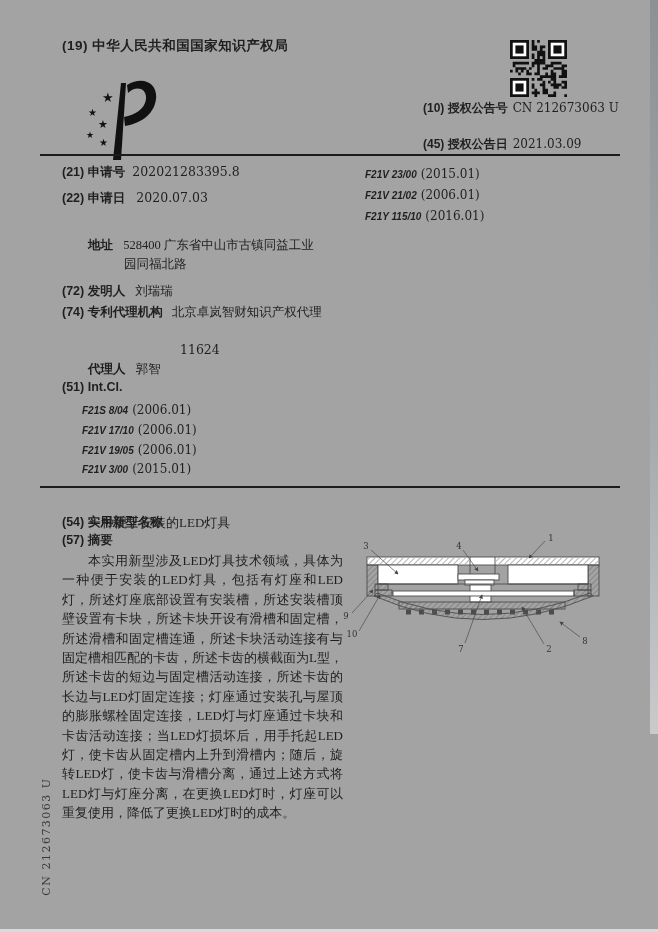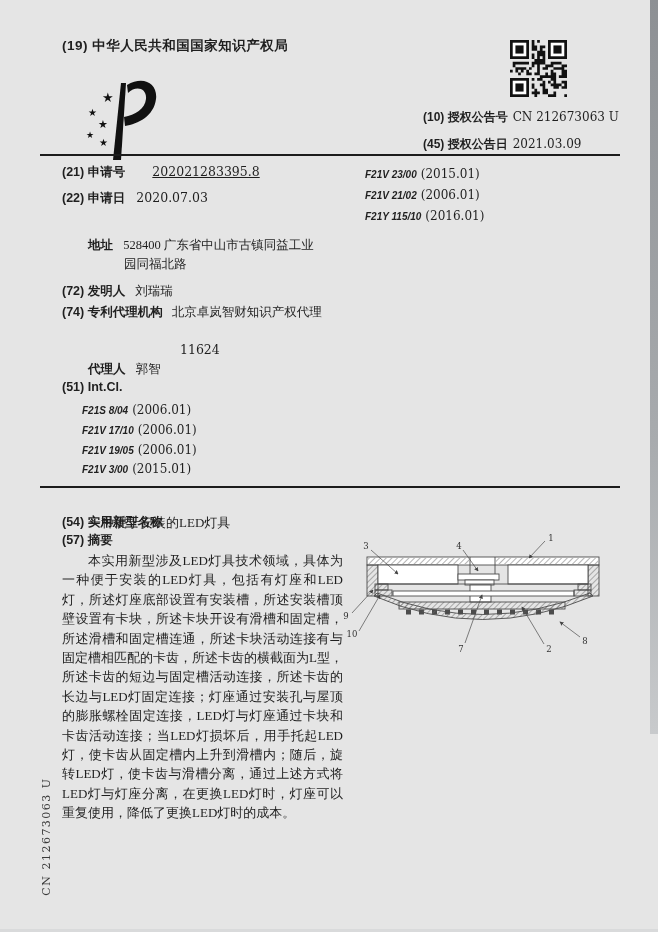--- a/index.html
+++ b/index.html
@@ -1,16 +1,16 @@
 <!DOCTYPE html>
 <html><head>
 <meta charset="utf-8">
 <style>
   html,body{margin:0;padding:0;background:#ffffff;}
-  .page{position:relative;width:658px;height:932px;background:#e5e5e5;overflow:hidden;
+  .page{position:relative;width:658px;height:932px;background:#a3a3a3;overflow:hidden;
         font-family:"Liberation Serif",serif;color:#1f1f1f;}
   .abs{position:absolute;white-space:nowrap;}
   .lbl{font-family:"Liberation Sans",sans-serif;font-weight:bold;}
   .val{font-family:"DejaVu Serif",serif;}
   .sz13{font-size:12.5px;}
   .office{font-size:13.5px;letter-spacing:.5px;}
   .doctitle{font-size:22px;letter-spacing:2px;}
   .publine{font-size:12px;}
   .publine .val{margin-left:5px;}
   .rule{position:absolute;background:#1c1c1c;}
@@ -56,32 +56,32 @@
         <rect x="5.428571428571429" y="5.428571428571429" width="8.142857142857142" height="8.142857142857142" fill="#111"></rect>
         <rect x="38" y="0" width="19" height="19" fill="#111"></rect>
         <rect x="40.714285714285715" y="2.7142857142857144" width="13.571428571428573" height="13.571428571428573" fill="#fff"></rect>
         <rect x="43.42857142857143" y="5.428571428571429" width="8.142857142857142" height="8.142857142857142" fill="#111"></rect>
         <rect x="0" y="38" width="19" height="19" fill="#111"></rect>
         <rect x="2.7142857142857144" y="40.714285714285715" width="13.571428571428573" height="13.571428571428573" fill="#fff"></rect>
         <rect x="5.428571428571429" y="43.42857142857143" width="8.142857142857142" height="8.142857142857142" fill="#111"></rect>
       </svg>
   </div>
 
-  <div class="abs publine" style="left:423px;top:109px;">
+  <div class="abs publine" style="left:423px;top:100px;">
     <span class="lbl">(10) 授权公告号</span><span class="val">CN 212673063 U</span>
   </div>
   <div class="abs publine" style="left:423px;top:136px;">
     <span class="lbl">(45) 授权公告日</span><span class="val">2021.03.09</span>
   </div>
 
   <div class="rule" style="left:40px;top:154px;width:580px;height:2px;"></div>
 
   <div class="abs sz13" style="left:62px;top:164px;">
     <span class="lbl">(21) 申请号</span>
-    <span class="val" style="margin-left:24px;text-decoration:underline;">202021283395.8</span>
+    <span class="val" style="margin-left:4px;">202021283395.8</span>
   </div>
   <div class="abs sz13" style="left:62px;top:190px;">
     <span class="lbl">(22) 申请日</span>
     <span class="val" style="margin-left:8px;">2020.07.03</span>
   </div>
   <div class="abs sz13" style="left:88px;top:237px;">
     <span class="lbl">地址</span>
     <span style="margin-left:7px;">528400 广东省中山市古镇同益工业</span>
   </div>
   <div class="abs sz13" style="left:124px;top:256px;">

